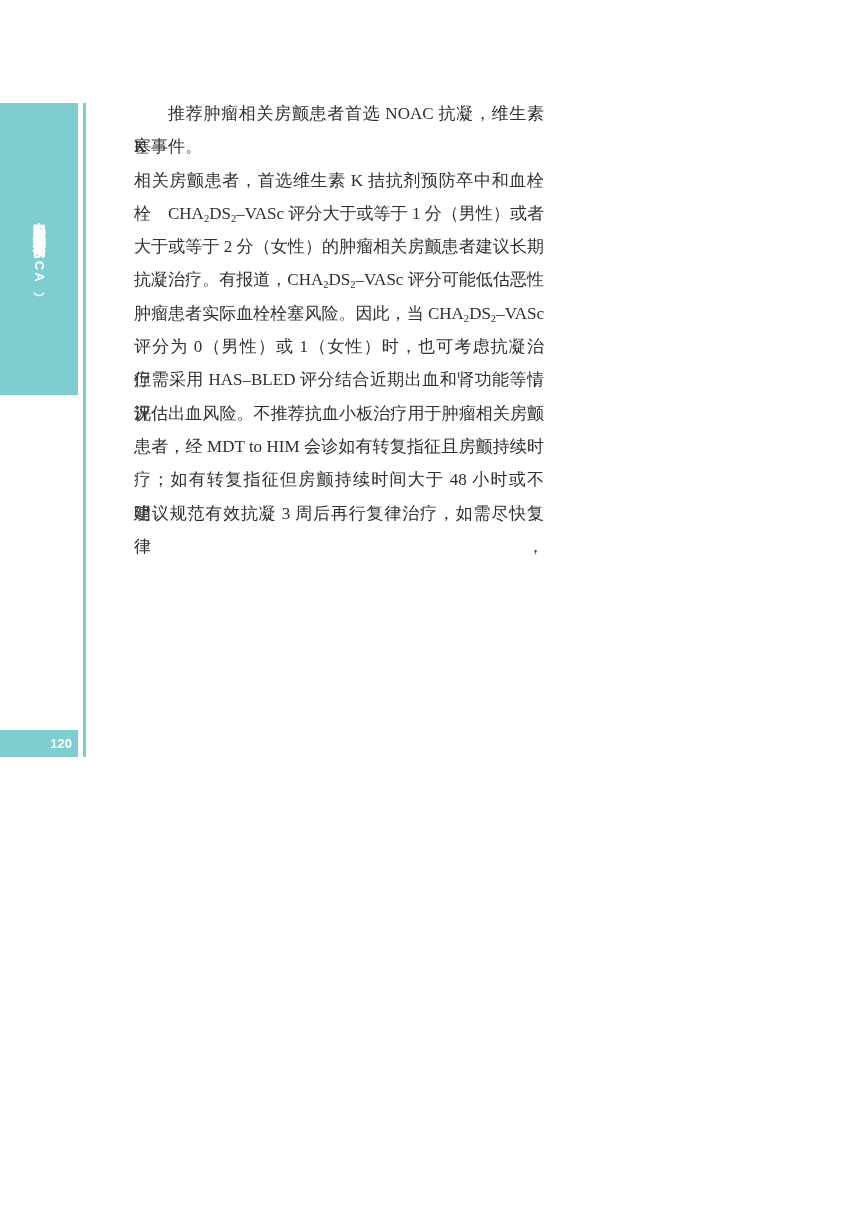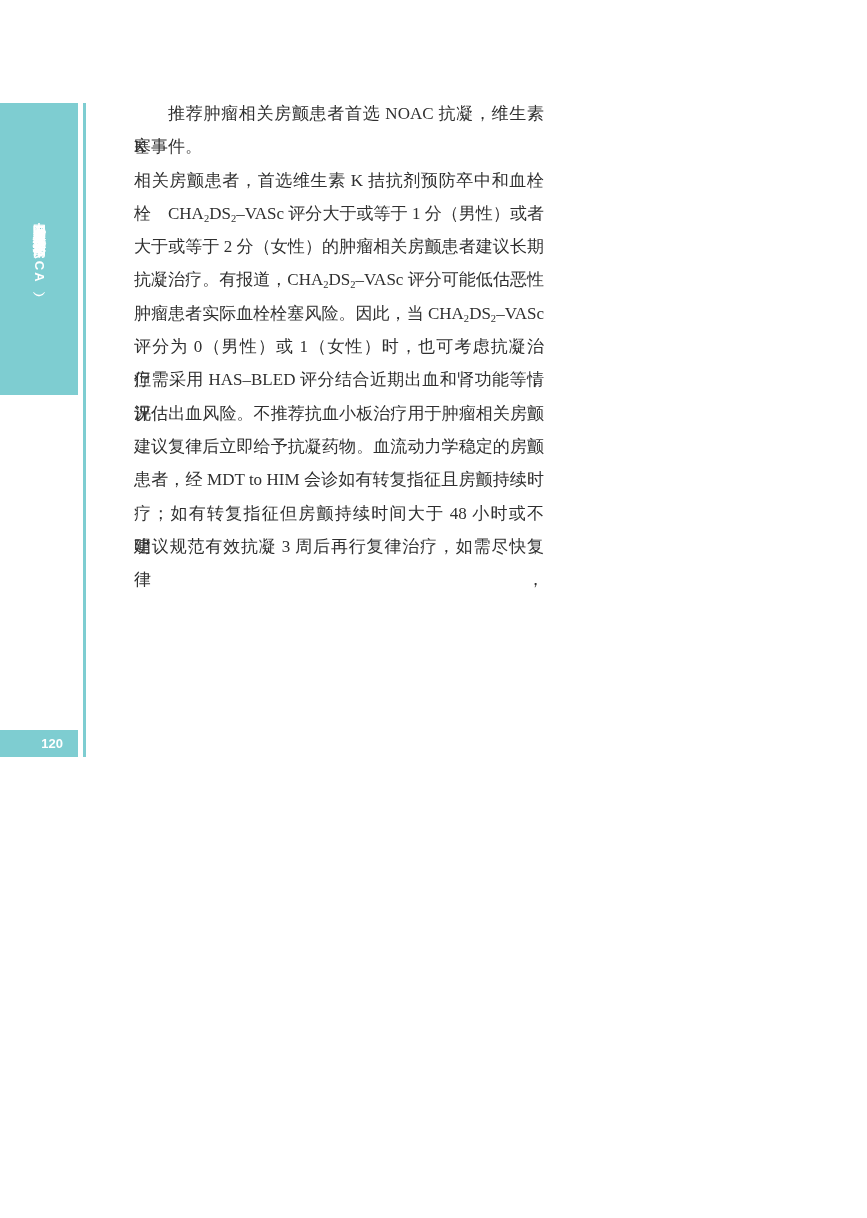--- a/index.html
+++ b/index.html
@@ -39,21 +39,21 @@
 
   
   .page-badge {
     position:absolute; left:0; top:730px;
     width:78px; height:27px;
     background:#7ecdd1;
     color:#ffffff;
     font-family:"Liberation Sans","DejaVu Sans",sans-serif;
     font-size:13px; font-weight:600;
     display:flex; align-items:center; justify-content:flex-end;
-    padding-right:15px; box-sizing:border-box;
+    padding-right:6px; box-sizing:border-box;
   }
 
   
   .article {
     position:absolute; left:108px; top:97px;
     width:410px;
     color:#2f2f2f;
     font-size:17px;
     line-height:33.3px;
     margin-left:26px;
@@ -97,19 +97,18 @@
     <div class="bodyline">相关房颤患者，首选维生素 K 拮抗剂预防卒中和血栓栓</div>
 
     <div class="bodyline indent">CHA<sub>2</sub>DS<sub>2</sub>–VASc 评分大于或等于 1 分（男性）或者</div>
     <div class="bodyline">大于或等于 2 分（女性）的肿瘤相关房颤患者建议长期</div>
     <div class="bodyline">抗凝治疗。有报道，CHA<sub>2</sub>DS<sub>2</sub>–VASc 评分可能低估恶性</div>
     <div class="bodyline">肿瘤患者实际血栓栓塞风险。因此，当 CHA<sub>2</sub>DS<sub>2</sub>–VASc</div>
     <div class="bodyline">评分为 0（男性）或 1（女性）时，也可考虑抗凝治疗，</div>
     <div class="bodyline">但需采用 HAS–BLED 评分结合近期出血和肾功能等情况</div>
     <div class="bodyline">评估出血风险。不推荐抗血小板治疗用于肿瘤相关房颤</div>
 
-    <div class="bodyline">建议复律后立即给予抗凝药物。血流动力学稳定的房颤</div>
     <div class="bodyline">患者，经 MDT to HIM 会诊如有转复指征且房颤持续时</div>
     <div class="bodyline">疗；如有转复指征但房颤持续时间大于 48 小时或不明，</div>
     <div class="bodyline">建议规范有效抗凝 3 周后再行复律治疗，如需尽快复律，</div>
   </div>
 
 </div>
 
 </body></html>

